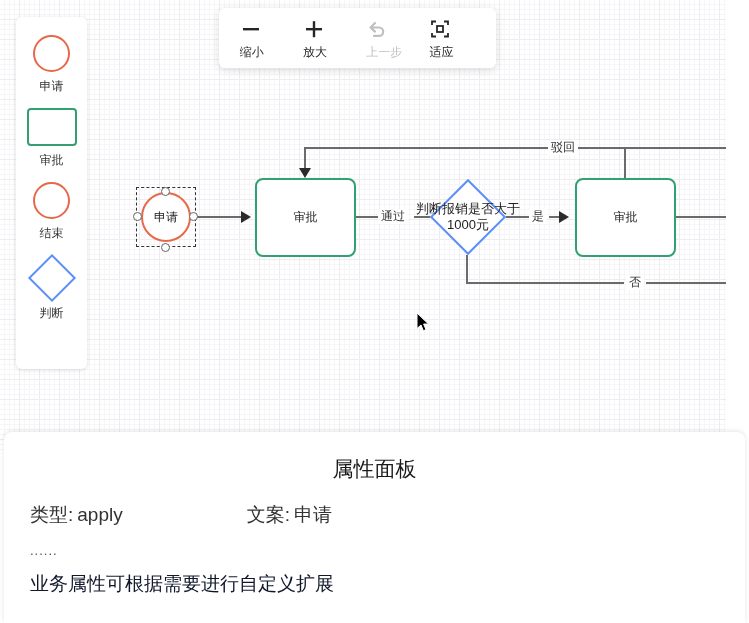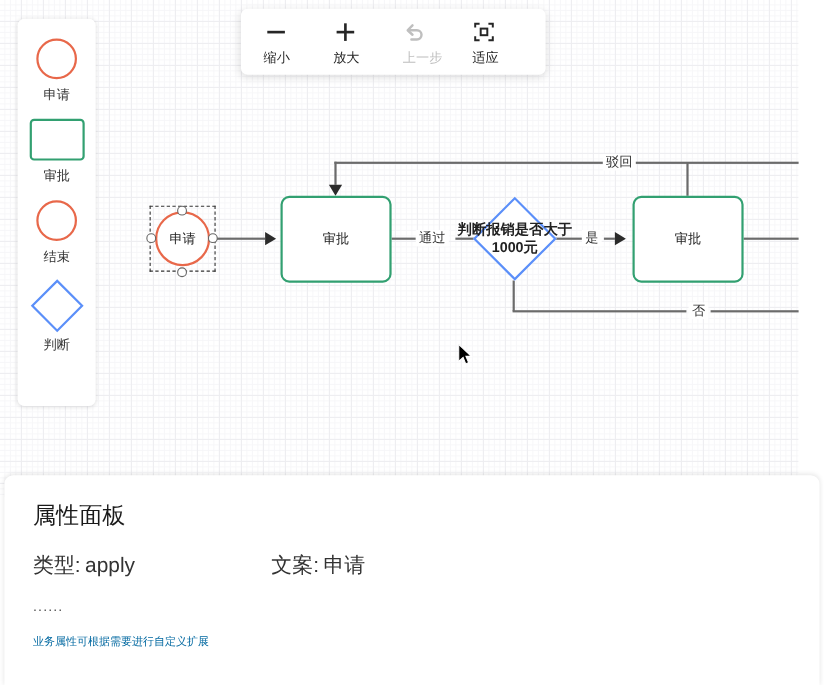--- a/index.html
+++ b/index.html
@@ -199,21 +199,20 @@
   }
   #node-decision .node-label {
     width: 110px;
     left: -20px;
     top: 0;
     height: 76px;
     white-space: normal;
     text-align: center;
     line-height: 16px;
     font-size: 13px;
-    font-weight: bold;
   }
 
   
   .edge-line {
     position: absolute;
     background: #6b6b6b;
   }
   .h { height: 2px; }
   .v { width: 2px; }
   .arrow-r {
@@ -259,42 +258,43 @@
     box-shadow: 0 -1px 5px rgba(0,0,0,0.10);
     padding: 24px 26px 0 26px;
     z-index: 30;
   }
   #prop-title {
     font-size: 21px;
     color: #1a1a1a;
     font-weight: normal;
     margin: 0 0 24px 0;
     line-height: 26px;
+    text-align: center;
   }
   .prop-row {
     display: flex;
     font-size: 19px;
     color: #333333;
     line-height: 18px;
     margin-bottom: 18px;
   }
   .prop-field { display: flex; }
   .prop-key { margin-right: 4px; }
   .prop-val {}
   .prop-gap { width: 124px; }
   #prop-ellipsis {
     font-size: 13px;
     color: #555555;
     letter-spacing: 1px;
     line-height: 18px;
     margin-bottom: 14px;
   }
   #prop-note {
-    font-size: 10px;
-    color: #0369a1;
+    font-size: 19px;
+    color: #0f172a;
     line-height: 20px;
     margin-bottom: 14px;
   }
   #collapse-btn {
     position: absolute;
     left: 264px; top: 583px;
     width: 202px; height: 31px;
     background: #1890ff;
     border: none;
     border-radius: 3px;

